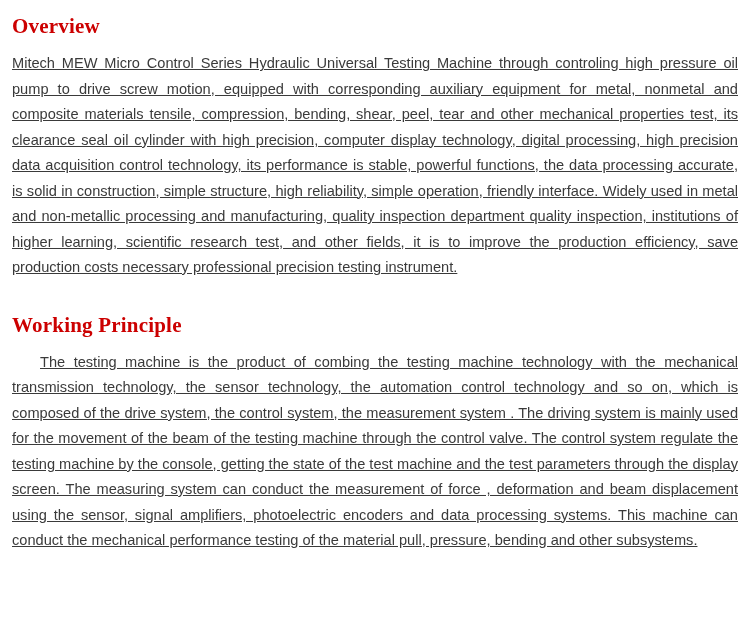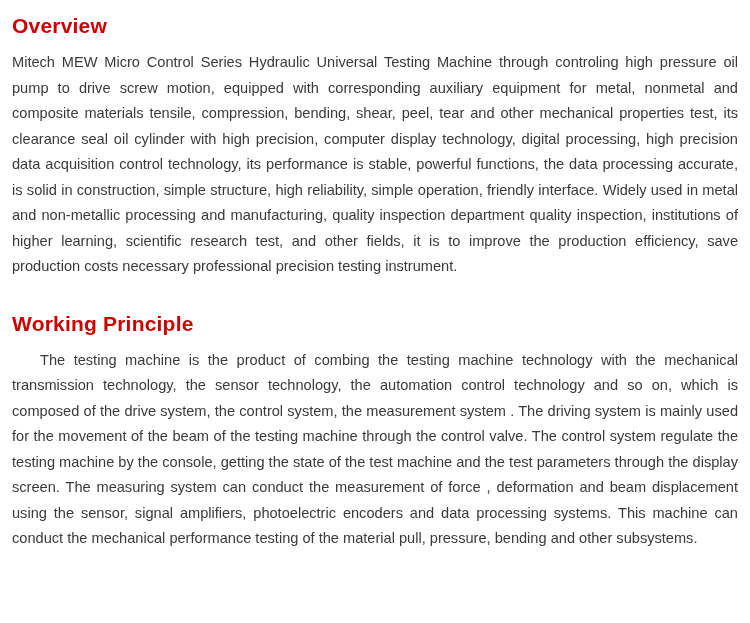--- a/index.html
+++ b/index.html
@@ -20,35 +20,36 @@
     height: 623px;
     padding: 14px 12px 0 12px;
   }
   .section {
     margin: 0;
   }
   .section + .section {
     margin-top: 32px;
   }
   .heading {
-    font-family: Liberation Sans, sans-serif;
+    font-family: Liberation Serif, serif;
     font-weight: bold;
     font-size: 21px;
     color: #cc0000;
     margin: 0 0 12px 0;
     letter-spacing: 0.2px;
   }
   .body-text {
     font-family: "Liberation Sans", sans-serif;
     font-size: 14.6px;
     line-height: 25.5px;
     color: #3a3a3a;
     text-align: justify;
     text-justify: inter-word;
     margin: 0;
+    text-decoration: underline;
   }
   .body-text.indent {
     text-indent: 28px;
   }
 </style>
 </head>
 <body>
 
 <div class="page">
 

